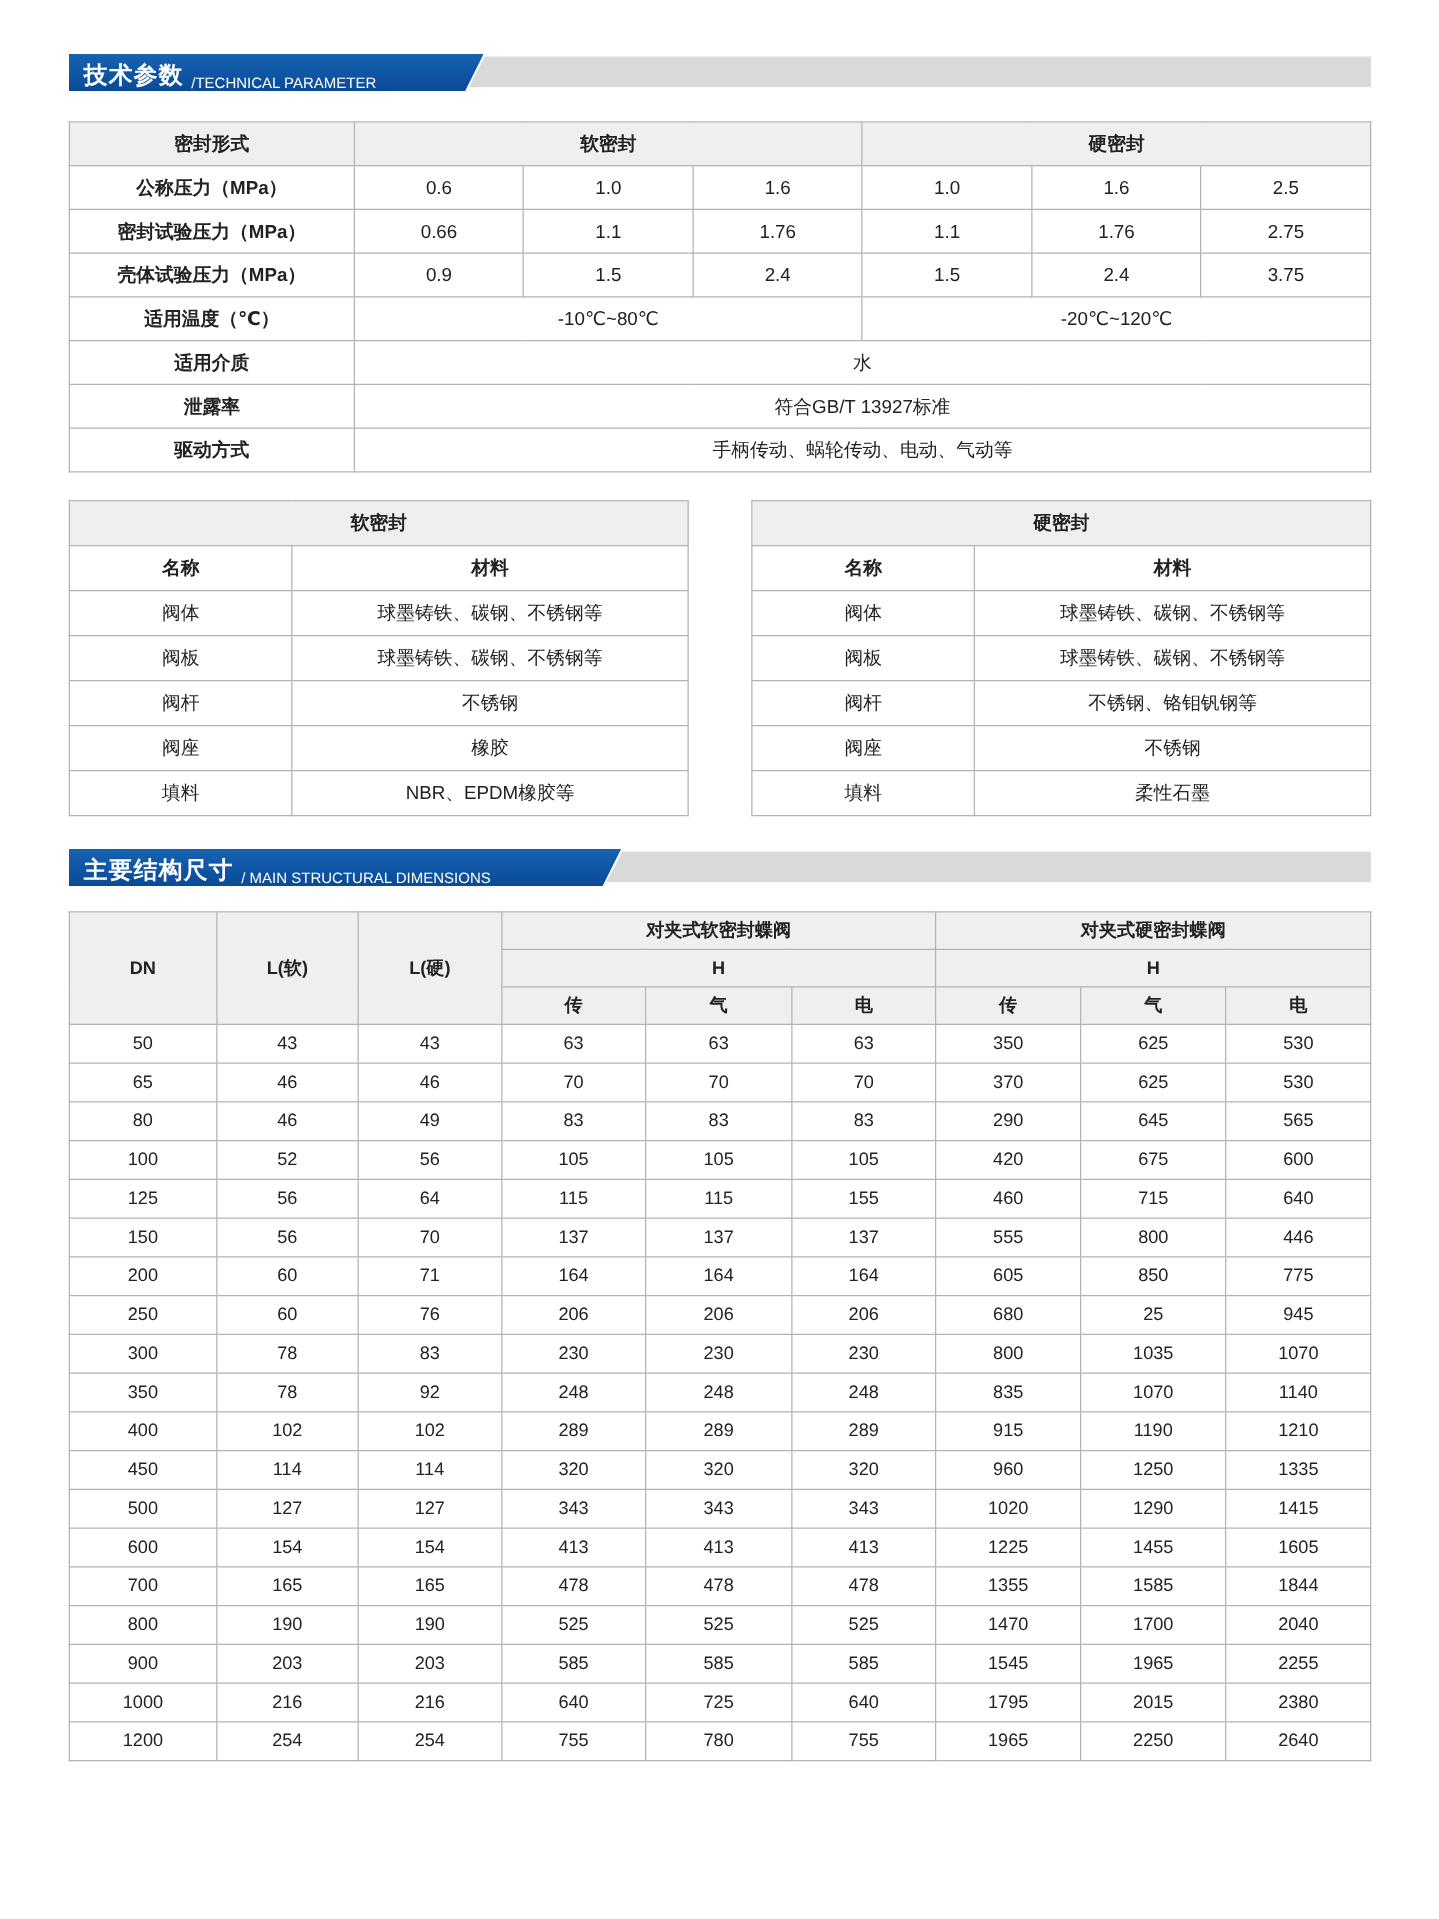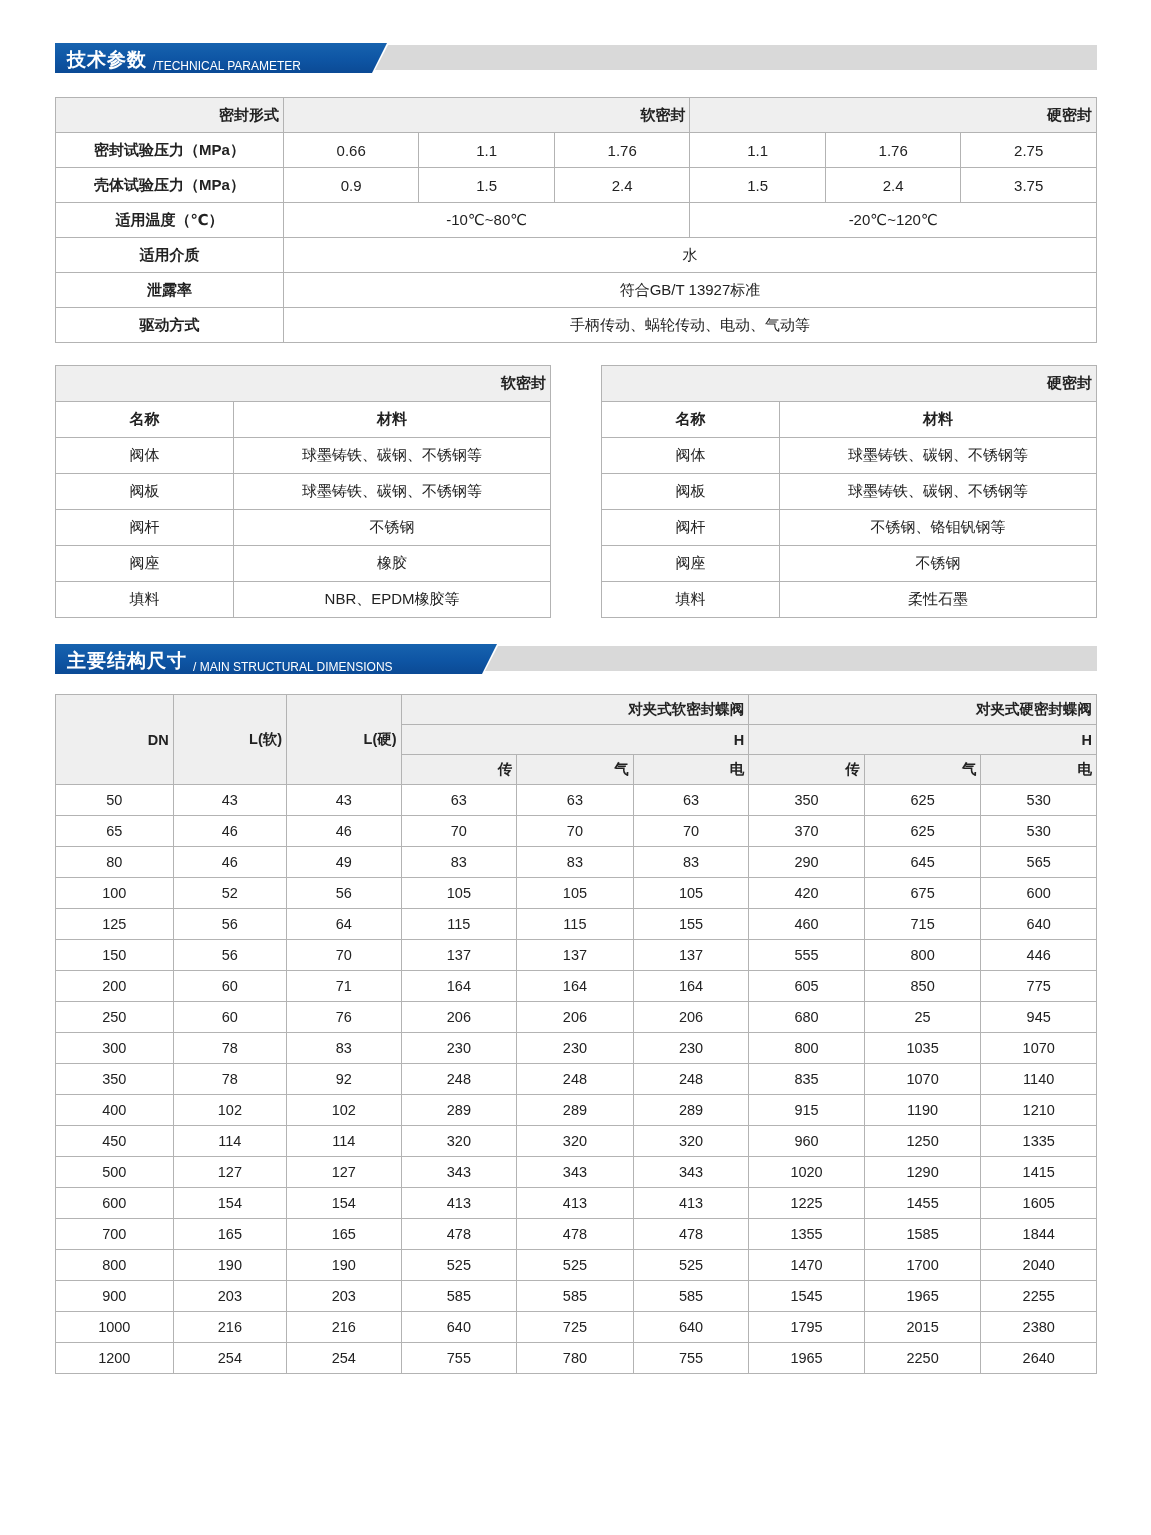--- a/index.html
+++ b/index.html
@@ -41,21 +41,21 @@
   .banner3 .bluebar { width: 442px; }
   .banner3 .graybar { left: 430px; }
 
   table { border-collapse: collapse; table-layout: fixed; width: 100%; }
   td {
     border: 1px solid #b3b3b3;
     text-align: center; vertical-align: middle;
     font-size: 15px;
     padding: 0 4px;
   }
-  td.hd { background: #efefef; font-weight: bold; text-align: right; }
+  td.hd { background: #efefef; font-weight: bold; }
   td.lbl { font-weight: bold; }
 
   .tech-table { margin-top: 24px; }
   .tech-table td { height: 35px; }
 
   .mat-wrap { margin-top: 22px; display: flex; justify-content: space-between; }
   .mat-table { width: 496px; }
   .mat-table td { height: 36px; }
 
   .dim-table { margin-top: 20px; }
@@ -83,20 +83,29 @@
         <col style="width:13.02%">
       <col style="width:13.02%">
         <col style="width:13.02%">
         <col style="width:13.02%">
     </colgroup>
     <tbody id="tech-body">
         <tr>
           <td class="hd">密封形式</td>
           <td colspan="3" class="hd">软密封</td>
           <td colspan="3" class="hd">硬密封</td>
+        </tr>
+        <tr>
+          <td class="lbl">公称压力（MPa）</td>
+          <td>0.6</td>
+          <td>1.0</td>
+          <td>1.6</td>
+          <td>1.0</td>
+          <td>1.6</td>
+          <td>2.5</td>
         </tr>
         <tr>
           <td class="lbl">密封试验压力（MPa）</td>
           <td>0.66</td>
           <td>1.1</td>
           <td>1.76</td>
           <td>1.1</td>
           <td>1.76</td>
           <td>2.75</td>
         </tr>

